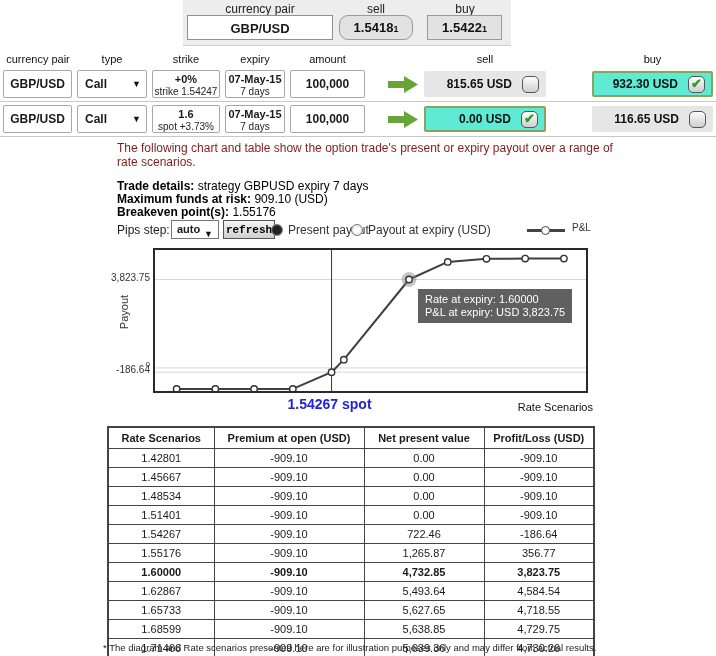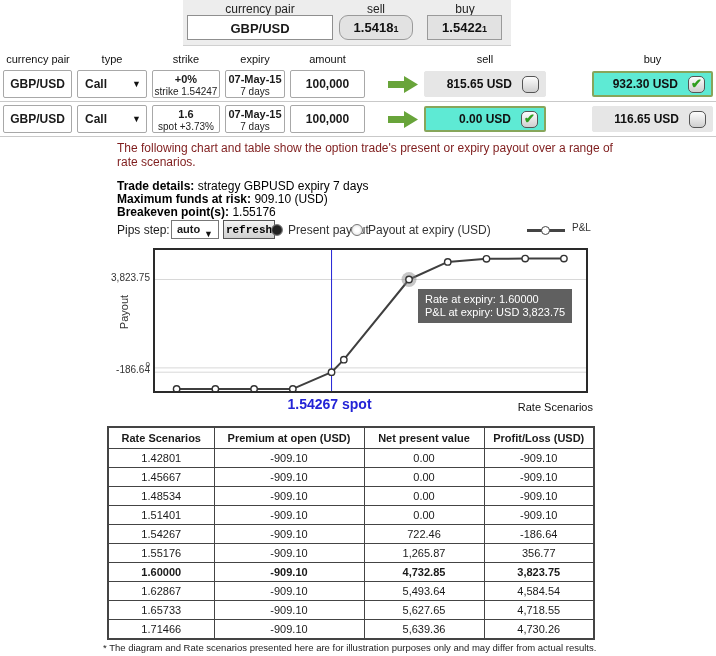--- a/index.html
+++ b/index.html
@@ -275,20 +275,26 @@
           <td>5,493.64</td>
           <td>4,584.54</td>
         </tr>
         <tr>
           <td>1.65733</td>
           <td>-909.10</td>
           <td>5,627.65</td>
           <td>4,718.55</td>
         </tr>
         <tr>
+          <td>1.68599</td>
+          <td>-909.10</td>
+          <td>5,638.85</td>
+          <td>4,729.75</td>
+        </tr>
+        <tr>
           <td>1.71466</td>
           <td>-909.10</td>
           <td>5,639.36</td>
           <td>4,730.26</td>
         </tr>
       </tbody>
   </table>
 
   <div class="footnote">* The diagram and Rate scenarios presented here are for illustration purposes only and may differ from actual results.</div>
 </div>

